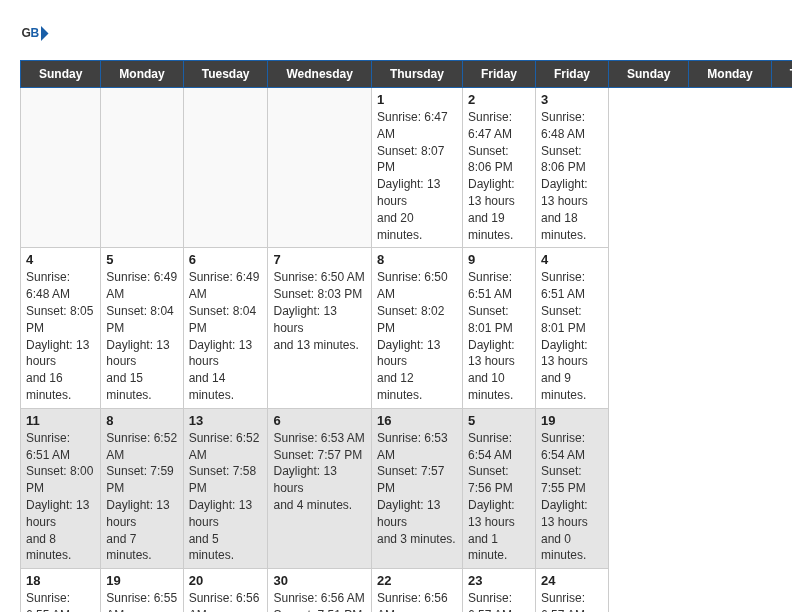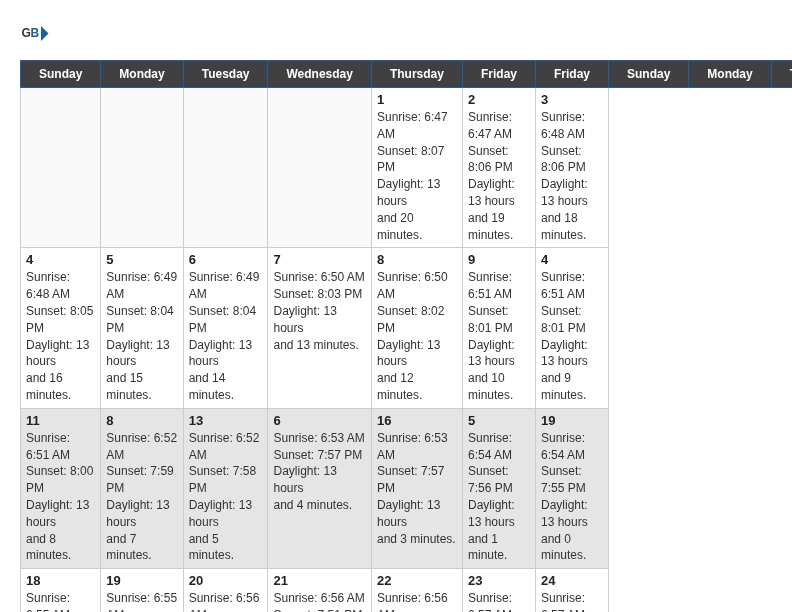--- a/index.html
+++ b/index.html
@@ -217,21 +217,21 @@
         </td>
         <td>
           <span class="day-num">19</span>
           <div class="day-info">Sunrise: 6:55 AM<br>Sunset: 7:53 PM<br>Daylight: 12 hours<br>and 57 minutes.</div>
         </td>
         <td>
           <span class="day-num">20</span>
           <div class="day-info">Sunrise: 6:56 AM<br>Sunset: 7:52 PM<br>Daylight: 12 hours<br>and 56 minutes.</div>
         </td>
         <td>
-          <span class="day-num">21</span>
+          <span class="day-num">30</span>
           <div class="day-info">Sunrise: 6:56 AM<br>Sunset: 7:51 PM<br>Daylight: 12 hours<br>and 55 minutes.</div>
         </td>
         <td>
           <span class="day-num">22</span>
           <div class="day-info">Sunrise: 6:56 AM<br>Sunset: 7:50 PM<br>Daylight: 12 hours<br>and 53 minutes.</div>
         </td>
         <td>
           <span class="day-num">23</span>
           <div class="day-info">Sunrise: 6:57 AM<br>Sunset: 7:49 PM<br>Daylight: 12 hours<br>and 52 minutes.</div>
         </td>

